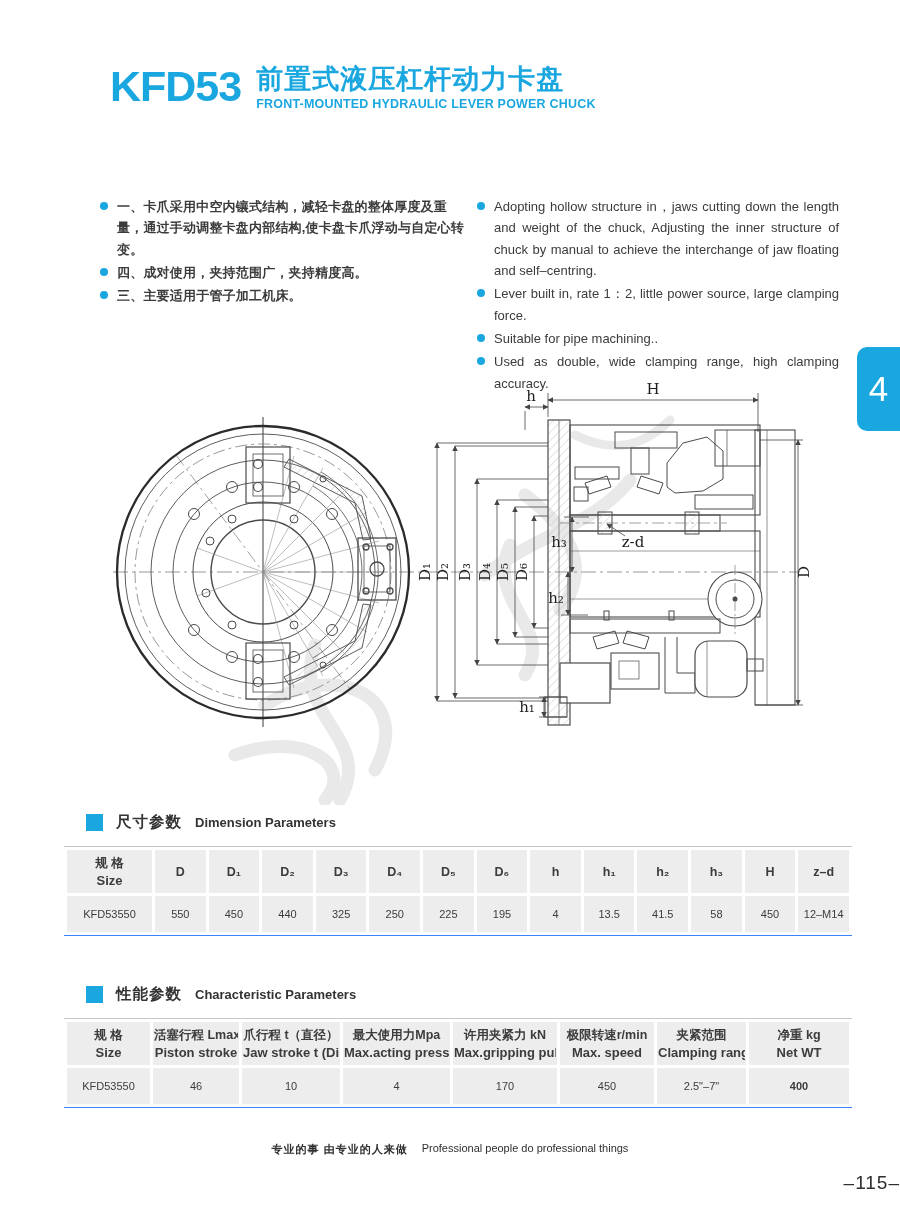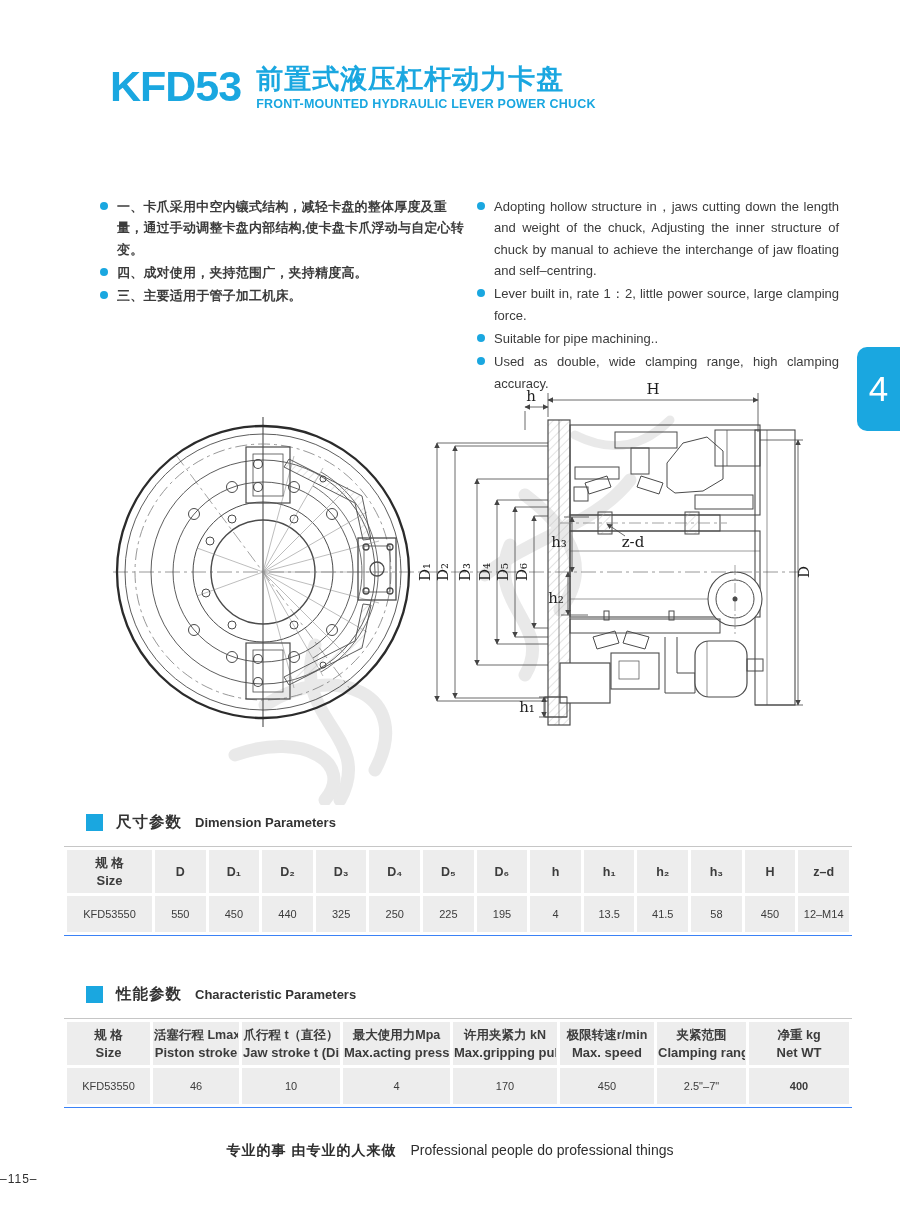--- a/index.html
+++ b/index.html
@@ -42,23 +42,23 @@
   table{width:100%;border-collapse:separate;border-spacing:3px 3px;table-layout:fixed;background:#fff;}
   th,td{background:#ededed;text-align:center;vertical-align:middle;color:#3c3c3c;}
   th{padding:5px 1px;font-weight:normal;}
   .th-l1{font-size:12.5px;font-weight:600;white-space:nowrap;overflow:hidden;}
   .th-l2{font-size:13px;font-weight:600;margin-top:1px;white-space:nowrap;overflow:hidden;}
   td{padding:12px 1px;font-size:11px;white-space:nowrap;}
   .char-table td:last-child{font-weight:bold;}
 
   
   .footer{position:absolute;left:0;top:1142px;width:900px;display:flex;justify-content:center;gap:14px;
-          font-size:14px;color:#2e2e2e;}
+          font-size:11px;color:#2e2e2e;}
   .footer .zh{font-weight:bold;letter-spacing:1px;}
-  .pagenum{position:absolute;left:0;top:1172px;width:900px;text-align:left;font-size:12px;color:#2e2e2e;letter-spacing:1px;}
+  .pagenum{position:absolute;left:0;top:1172px;width:900px;text-align:right;font-size:19px;color:#2e2e2e;letter-spacing:1px;}
 </style>
 </head>
 <body>
 
 <div class="page">
 
   <div class="header">
     <div class="model">KFD53</div>
     <div class="titles">
       <div class="zh">前置式液压杠杆动力卡盘</div>

